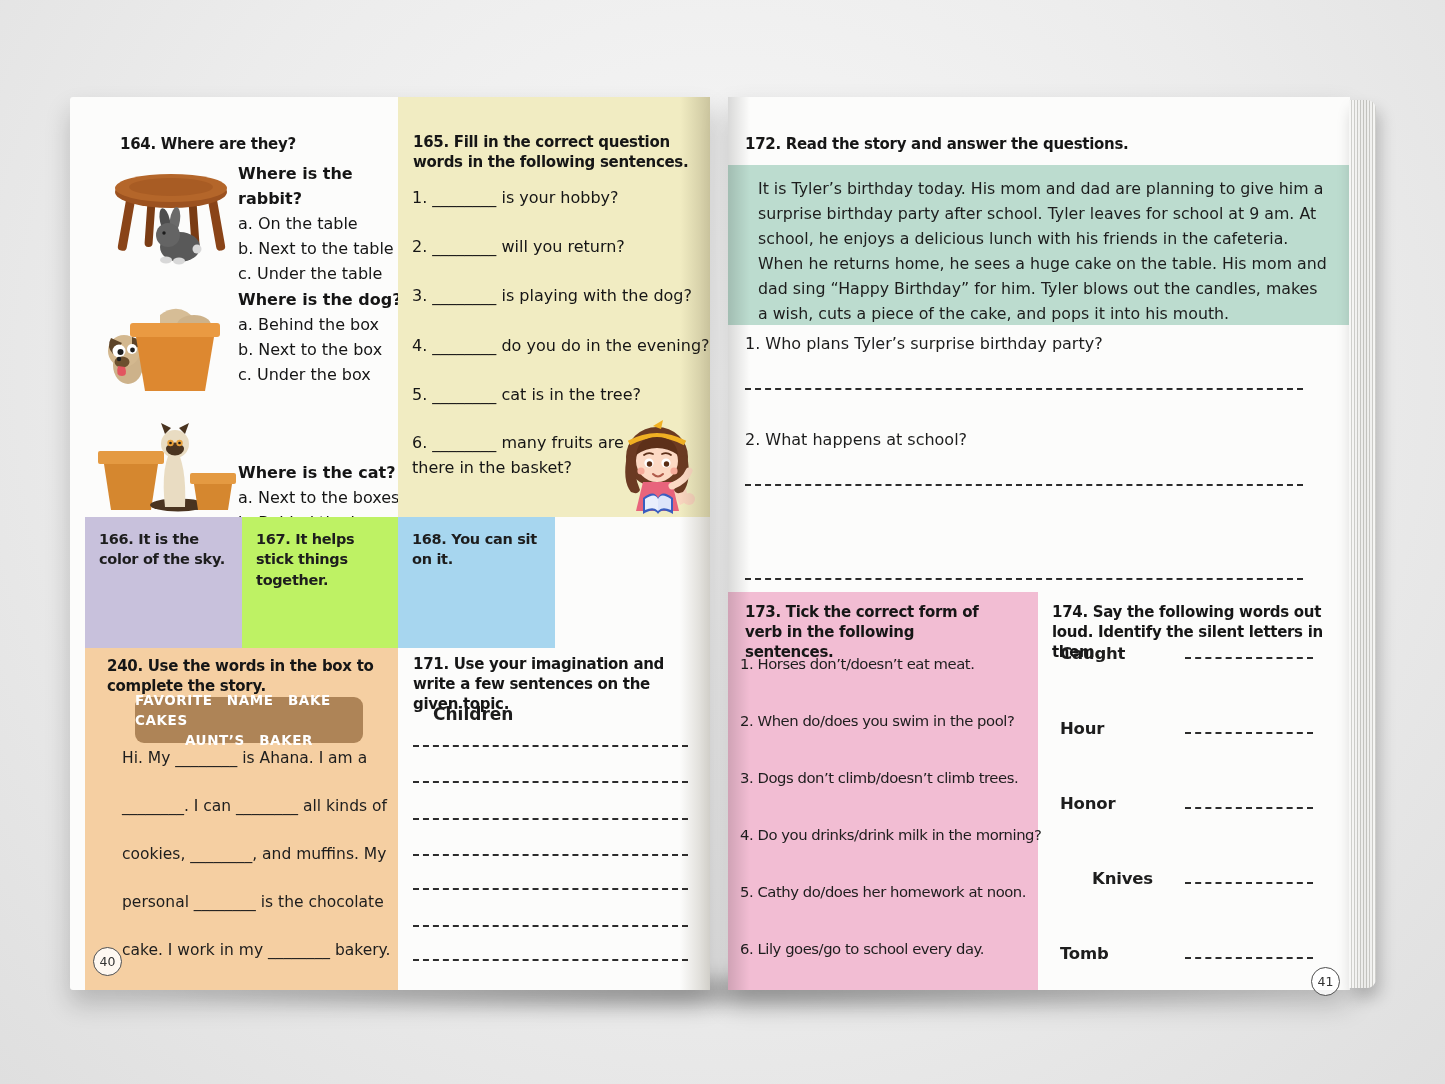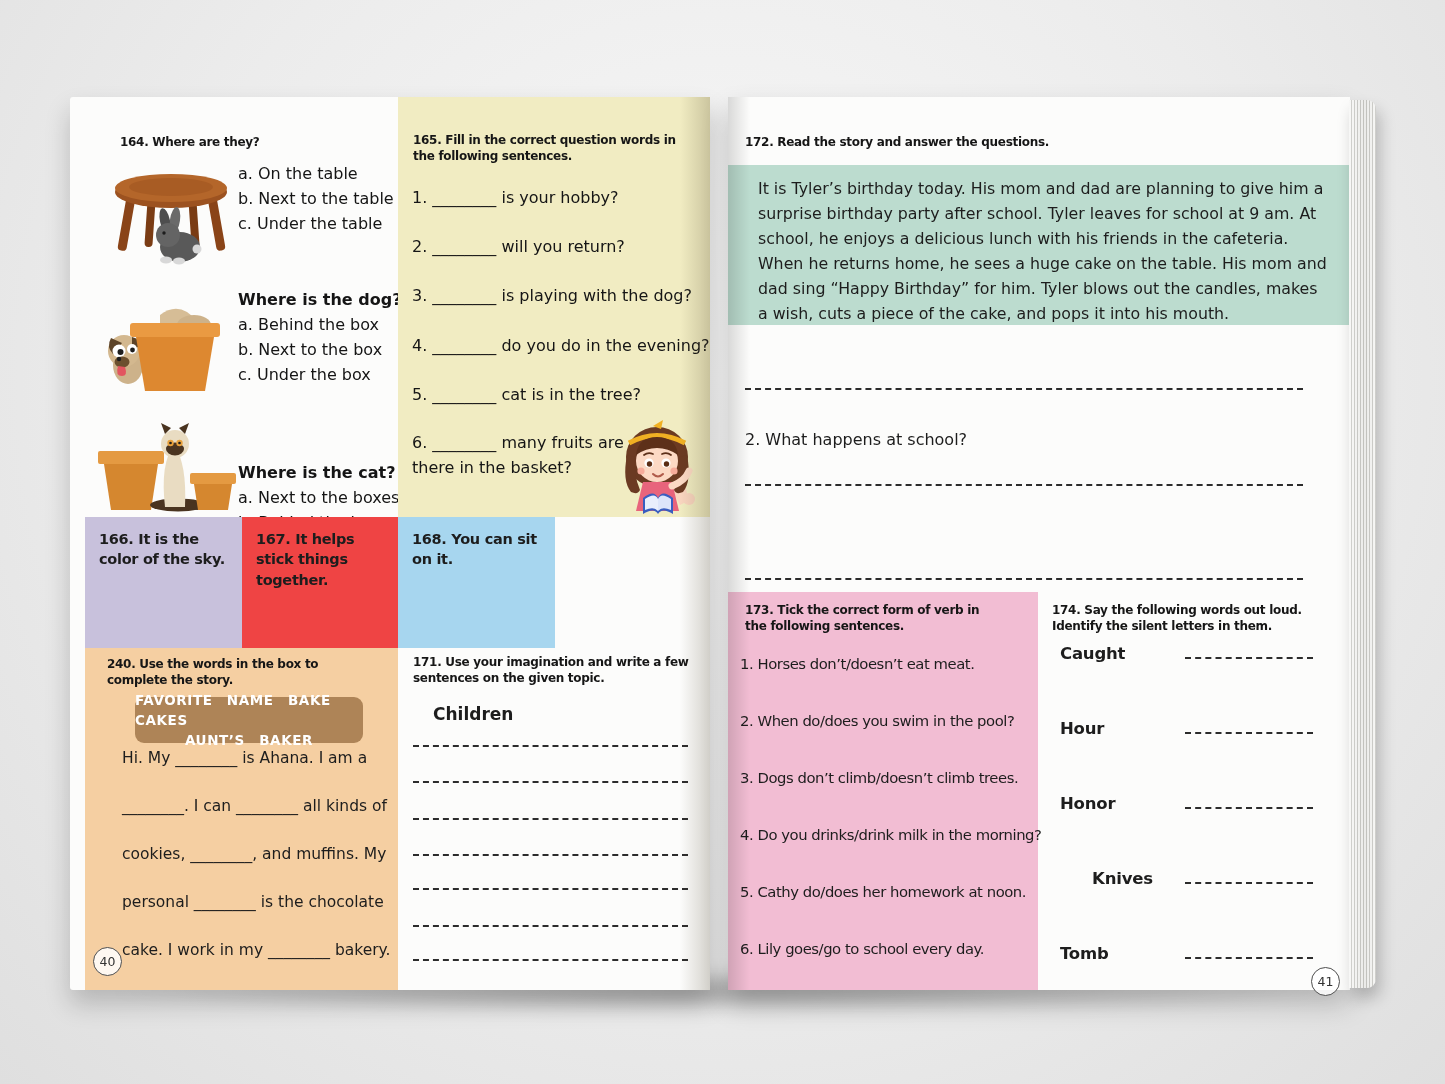--- a/index.html
+++ b/index.html
@@ -25,28 +25,28 @@
   .page-stack{
     position:absolute; left:1349px; top:100px; width:27px; height:888px;
     border-radius: 0 9px 9px 0;
     background:
       repeating-linear-gradient(to right, rgba(255,255,255,0.5) 0 2px, rgba(150,150,145,0.35) 2px 3px),
       linear-gradient(to right, #f1f1ef, #d6d6d2 60%, #efefec);
     box-shadow: 4px 10px 16px rgba(0,0,0,0.22);
   }
 
   .sec{ position:absolute; }
-  .ex-title{ font-weight:bold; font-size:12px; line-height:1.32; letter-spacing:-0.3px; color:#161616; }
+  .ex-title{ font-weight:bold; font-size:15px; line-height:1.32; letter-spacing:-0.3px; color:#161616; }
   .qtext{ font-size:16px; line-height:25px; color:#151515; }
   .dash{ border-bottom:2.5px dashed #2c2c2c; height:0; }
 
   
   #sec165{ left:328px; top:0; width:312px; height:420px; background:#f1ecc2; }
   #b166{ left:15px; top:420px; width:157px; height:131px; background:#c8c1dc; }
-  #b167{ left:172px; top:420px; width:156px; height:131px; background:#ef4444; }
+  #b167{ left:172px; top:420px; width:156px; height:131px; background:#bef264; }
   #b168{ left:328px; top:420px; width:157px; height:131px; background:#a7d6ef; }
   #b169{ left:485px; top:420px; width:155px; height:131px; background:#b3c7a0; }
   #sec170{ left:15px; top:551px; width:313px; height:342px; background:#f5cfa2; }
   #sec171{ left:328px; top:551px; width:312px; height:342px; background:#fcfcfb; }
   .boxtext{ padding:12px 10px 0 14px; font-weight:bold; font-size:14.5px; line-height:1.4; letter-spacing:-0.3px;}
 
   .opt-block{ position:absolute; width:175px; }
   .opt-block .q{ font-weight:bold; }
 
   .wordbox{
@@ -100,20 +100,21 @@
       <ellipse cx="57" cy="56" rx="5" ry="13" transform="rotate(-12 57 56)" fill="#4e4e4e"></ellipse>
       <ellipse cx="67" cy="55" rx="5" ry="13" transform="rotate(8 67 55)" fill="#6a6a6a"></ellipse>
       <ellipse cx="72" cy="82" rx="20" ry="15" fill="#595959"></ellipse>
       <circle cx="60" cy="70" r="12" fill="#646464"></circle>
       <circle cx="56" cy="68" r="1.7" fill="#1c1c1c"></circle>
       <circle cx="89" cy="84" r="4.5" fill="#d8d8d8"></circle>
       <ellipse cx="58" cy="95" rx="6" ry="3.4" fill="#d8d8d8"></ellipse>
       <ellipse cx="71" cy="96" rx="6" ry="3.4" fill="#d8d8d8"></ellipse>
     </svg>
     <div class="opt-block qtext" style="left:168px;top:64px;">
+      <div class="q">Where is the rabbit?</div>
       <div>a. On the table</div>
       <div>b. Next to the table</div>
       <div>c. Under the table</div>
     </div>
 
     <svg class="illu" style="left:32px;top:196px;" width="126" height="100" viewBox="0 0 126 100">
       <path d="M58,22 q14,-11 27,-3 q11,7 9,17 l-36,5 z" fill="#d6bd96"></path>
       <ellipse cx="92" cy="32" rx="17" ry="10" fill="#cdb28a"></ellipse>
       <ellipse cx="26" cy="72" rx="15" ry="19" fill="#cdb28a"></ellipse>
       <circle cx="22" cy="58" r="16" fill="#d3b88f"></circle>
@@ -235,20 +236,21 @@
   <div class="pagenum" style="left:23px;top:850px;">40</div>
 </div>
 
 <div class="page right">
 
   <div class="ex-title" style="position:absolute;left:17px;top:38px;">172. Read the story and answer the questions.</div>
   <div class="mint">
     <span>It is Tyler’s birthday today. His mom and dad are planning to give him a surprise birthday party after school. Tyler leaves for school at 9 am. At school, he enjoys a delicious lunch with his friends in the cafeteria. When he returns home, he sees a huge cake on the table. His mom and dad sing “Happy Birthday” for him. Tyler blows out the candles, makes a wish, cuts a piece of the cake, and pops it into his mouth.</span>
   </div>
 
+  <div class="rq" style="top:237px;">1. Who plans Tyler’s surprise birthday party?</div>
   <div class="dash rline" style="top:291px;"></div>
   <div class="rq" style="top:333px;">2. What happens at school?</div>
   <div class="dash rline" style="top:387px;"></div>
   <div class="dash rline" style="top:481px;"></div>
 
   <div id="pink">
     <div class="ex-title" style="width:280px;">173. Tick the correct form of verb in the following sentences.</div>
   </div>
   <div class="pink-item" style="top:558px;">1. Horses don’t/doesn’t eat meat.</div>
   <div class="pink-item" style="top:615px;">2. When do/does you swim in the pool?</div>

